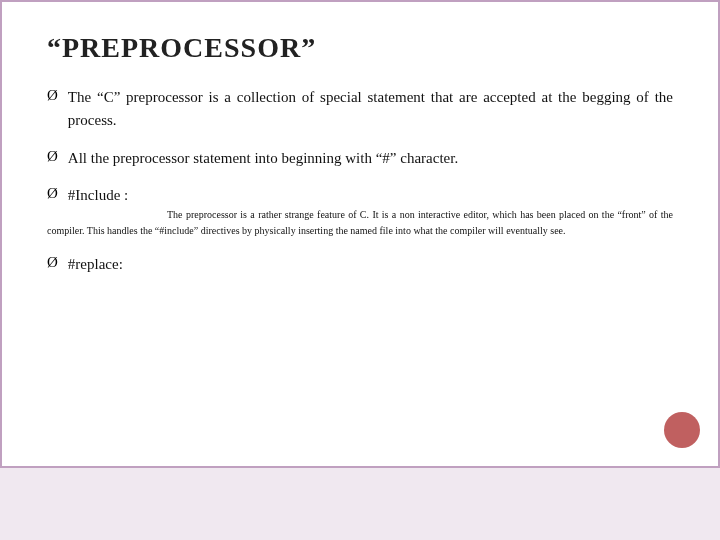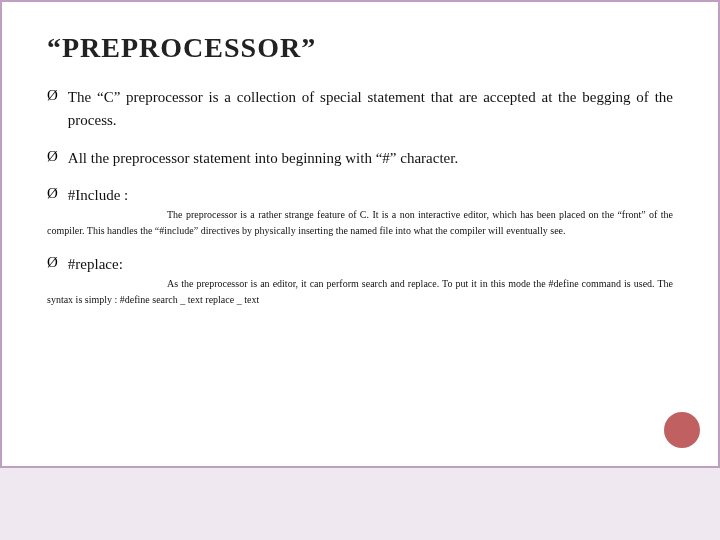--- a/index.html
+++ b/index.html
@@ -103,18 +103,17 @@
       <span class="bullet-text">#Include :</span>
     </div>
     <div class="indented-paragraph" style="text-indent: 120px;">The preprocessor is a rather strange feature of C. It is a non interactive editor, which has been placed on the “front” of the compiler. This handles the “#include” directives by physically inserting the named file into what the compiler will eventually see.</div>
   </div>
 
   <div class="indented-block">
     <div class="bullet-row" style="margin-bottom:0;">
       <span class="bullet-symbol">Ø</span>
       <span class="bullet-text">#replace:</span>
     </div>
-    <div class="indented-paragraph" style="text-indent: 120px;">As the preprocessor is an editor, it can perform search and replace. To put it in this mode the #define command is used. The syntax is simply : #define search _ text replace _ text</div>
   </div>
 
   <div class="corner-circle"></div>
 
 </div>
 
 </body></html>

